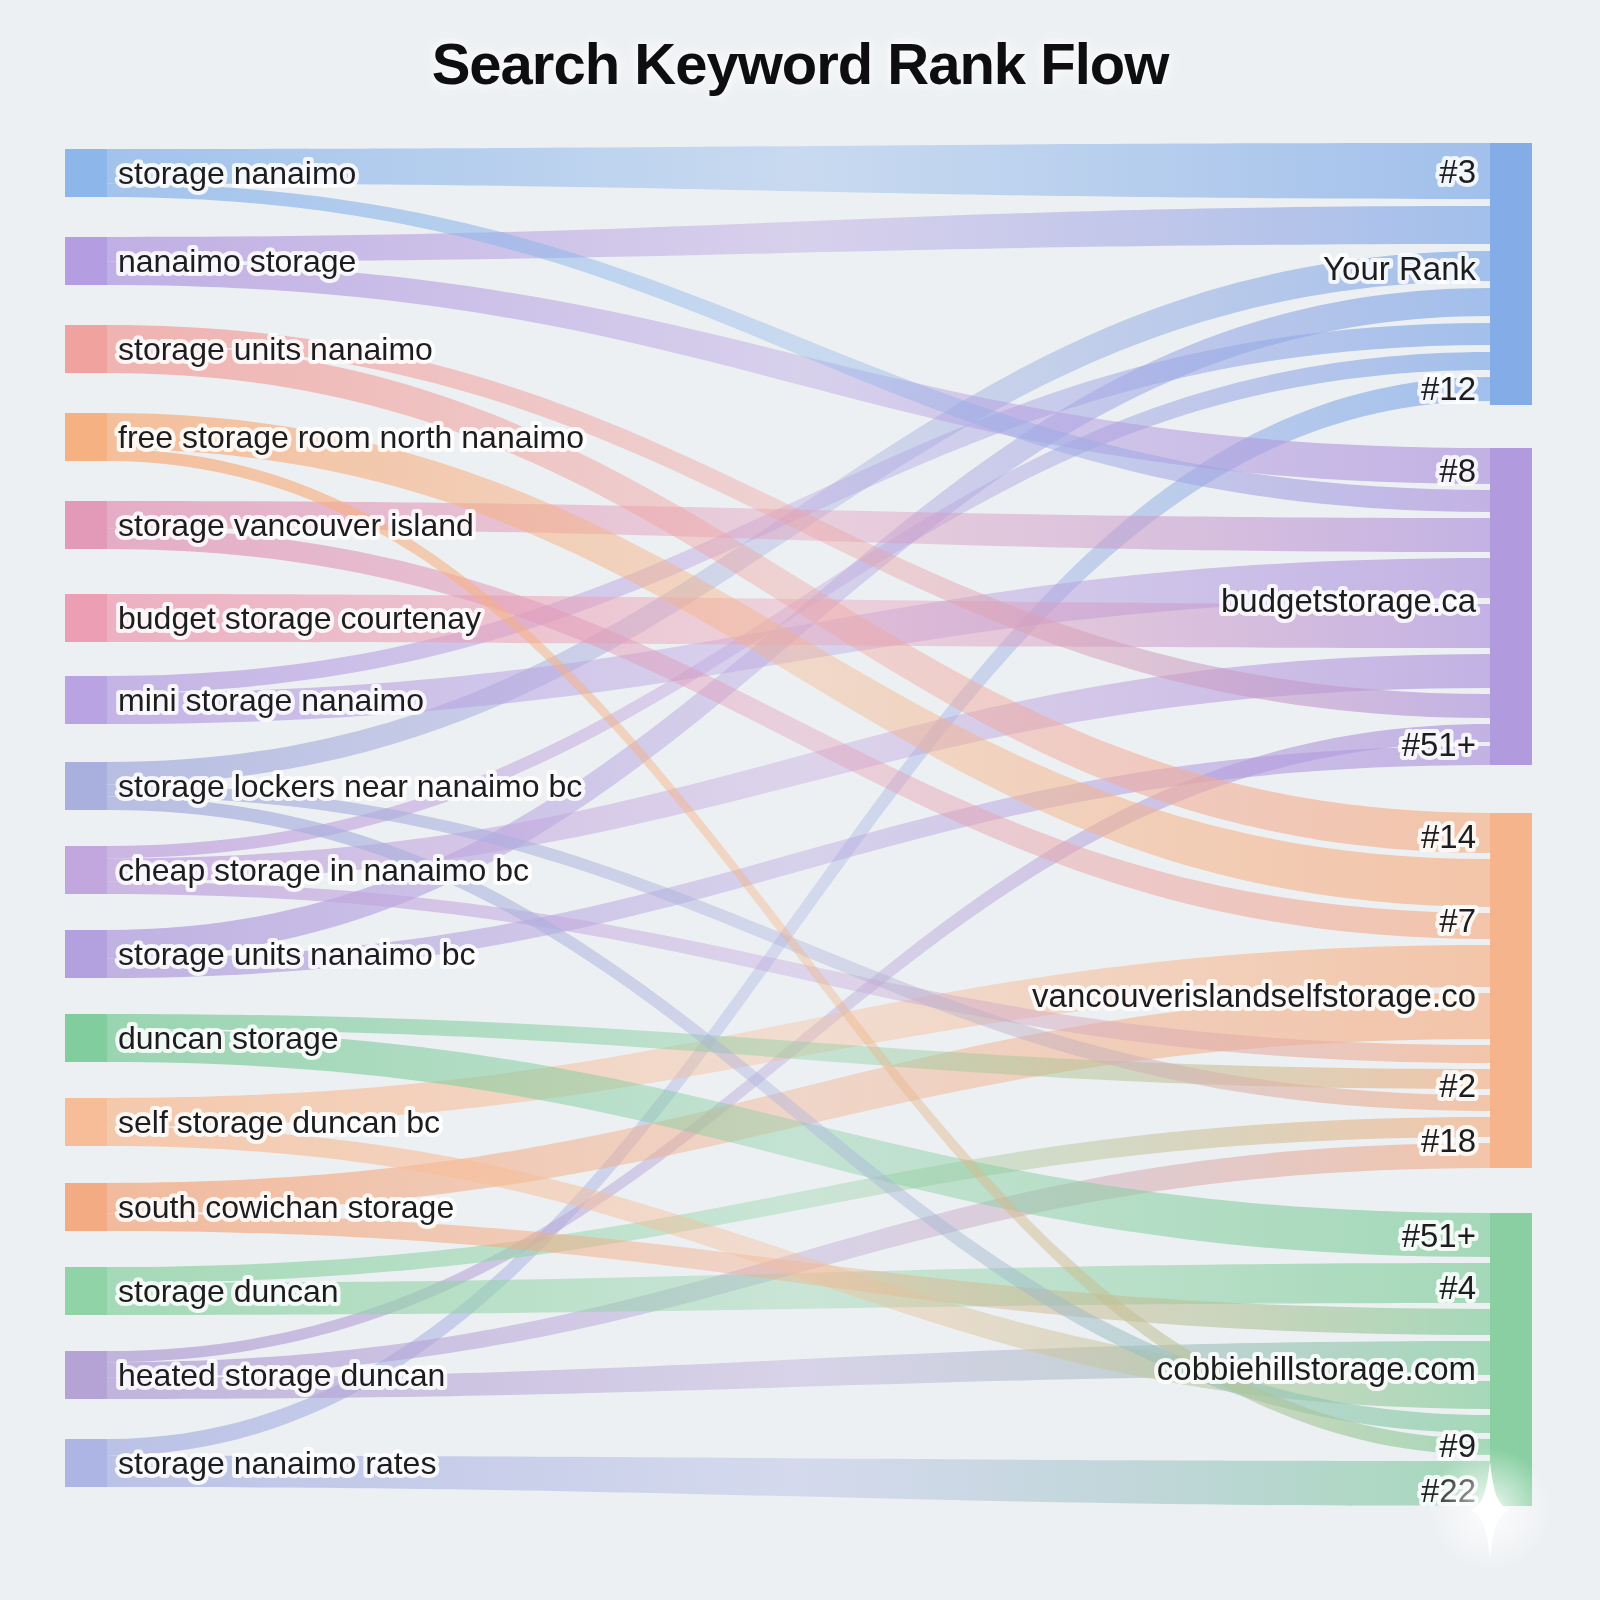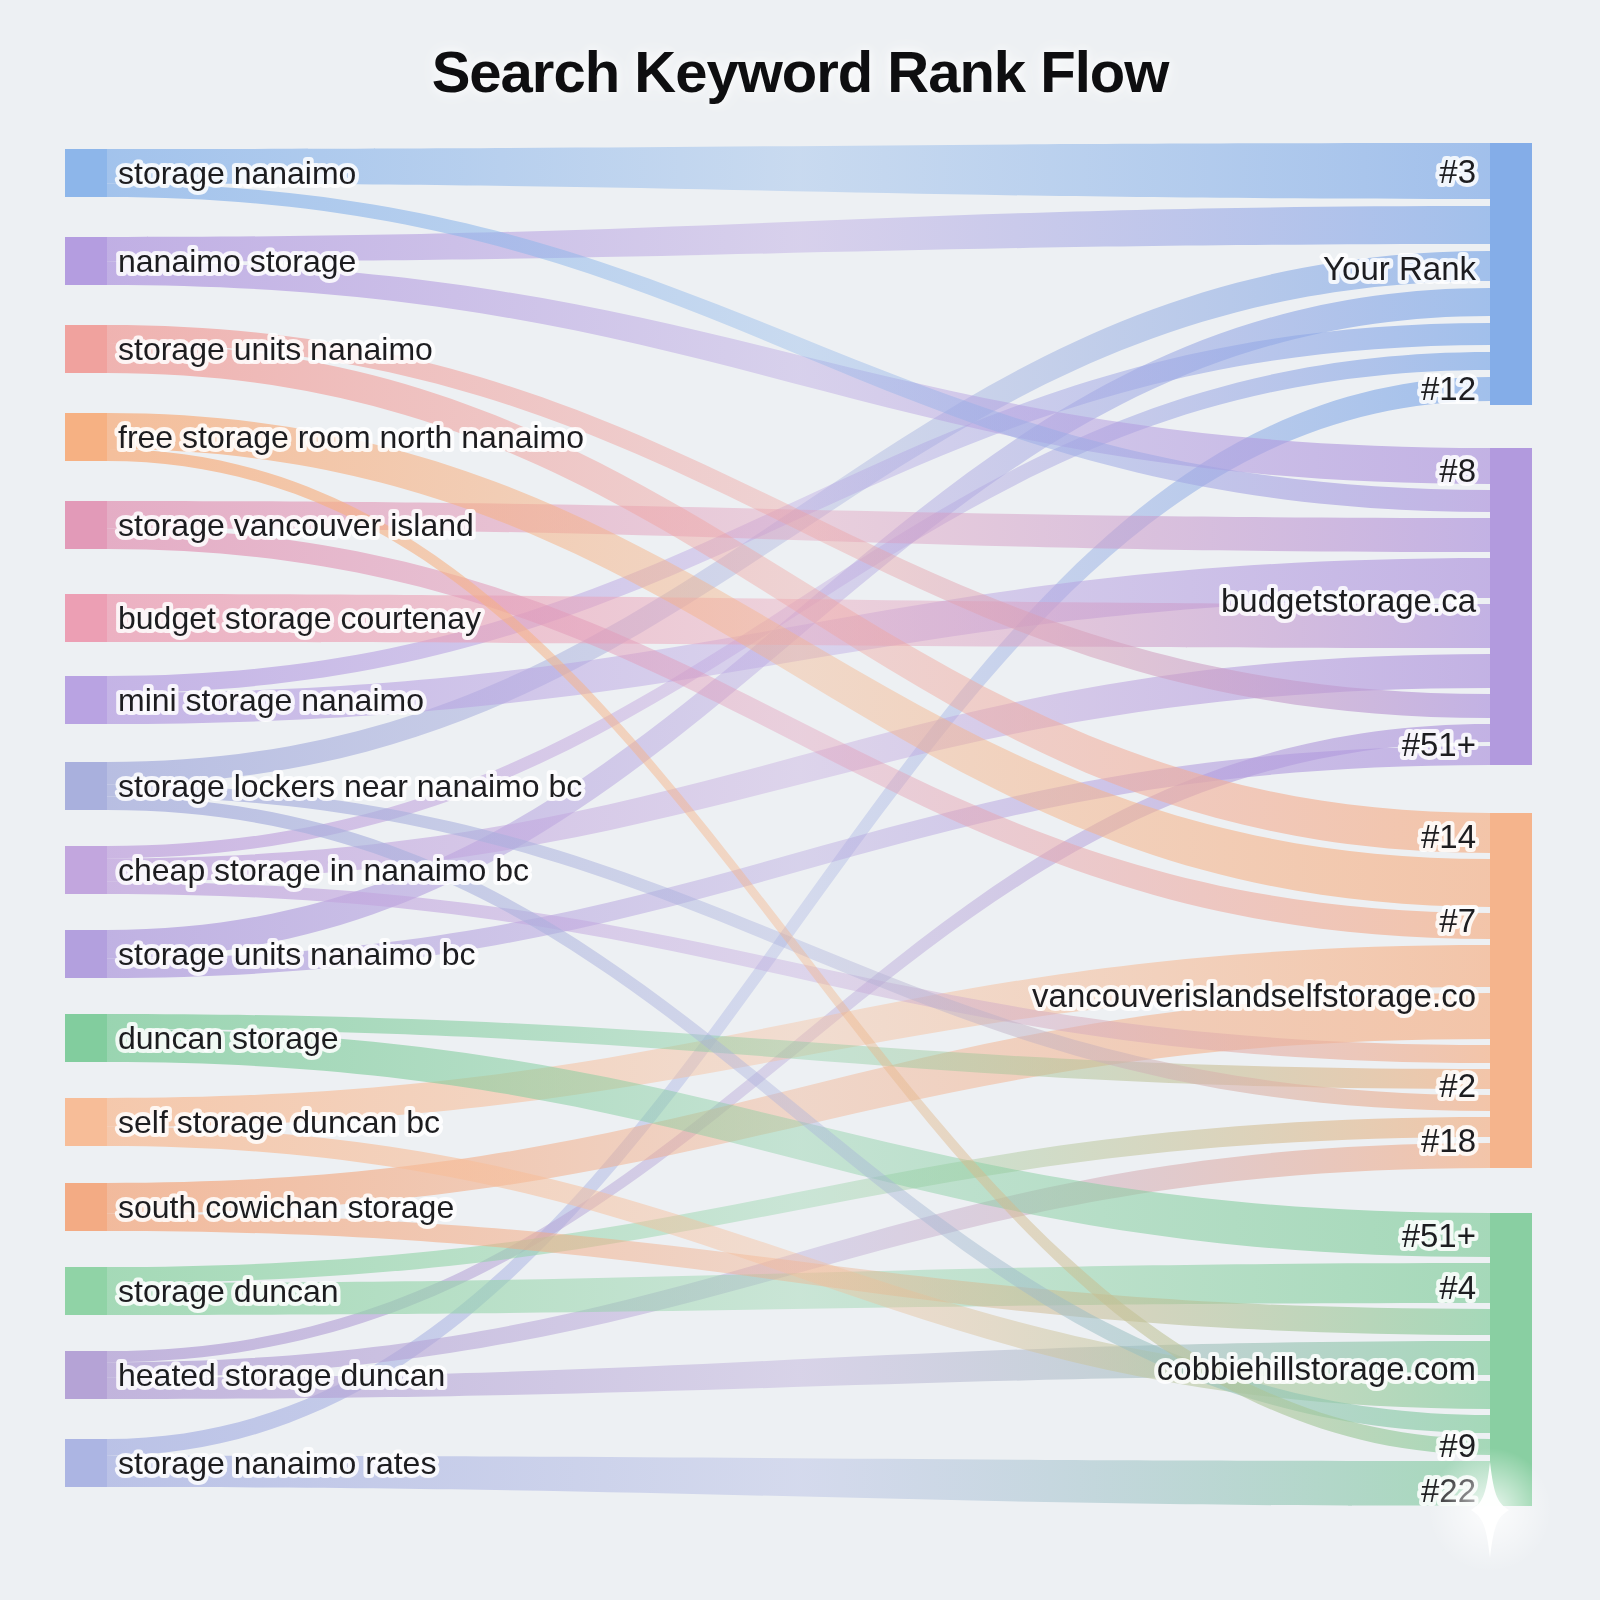--- a/index.html
+++ b/index.html
@@ -2,21 +2,21 @@
 <html><head>
 <meta charset="utf-8">
 <style>
   html,body{margin:0;padding:0;background:#e4e8ec;}
   .stage{
     position:relative;width:1600px;height:1600px;overflow:hidden;
     background:#edf0f3;
     font-family:"Liberation Sans", sans-serif;
   }
   .title{
-    position:absolute;top:26px;left:0;right:0;margin:12px;
+    position:absolute;top:26px;left:0;right:0;margin:4px;
     text-align:center;font-size:58px;font-weight:700;color:#0e0e10;
     letter-spacing:-1px;
     text-shadow:0 0 10px rgba(255,255,255,.9), 0 0 22px rgba(255,255,255,.7);
   }
   svg#flow{position:absolute;left:0;top:0;}
   svg#flow text{
     fill:#1d1d20;
     paint-order:stroke fill;
     stroke:rgba(255,255,255,.85);
     stroke-width:8px;

